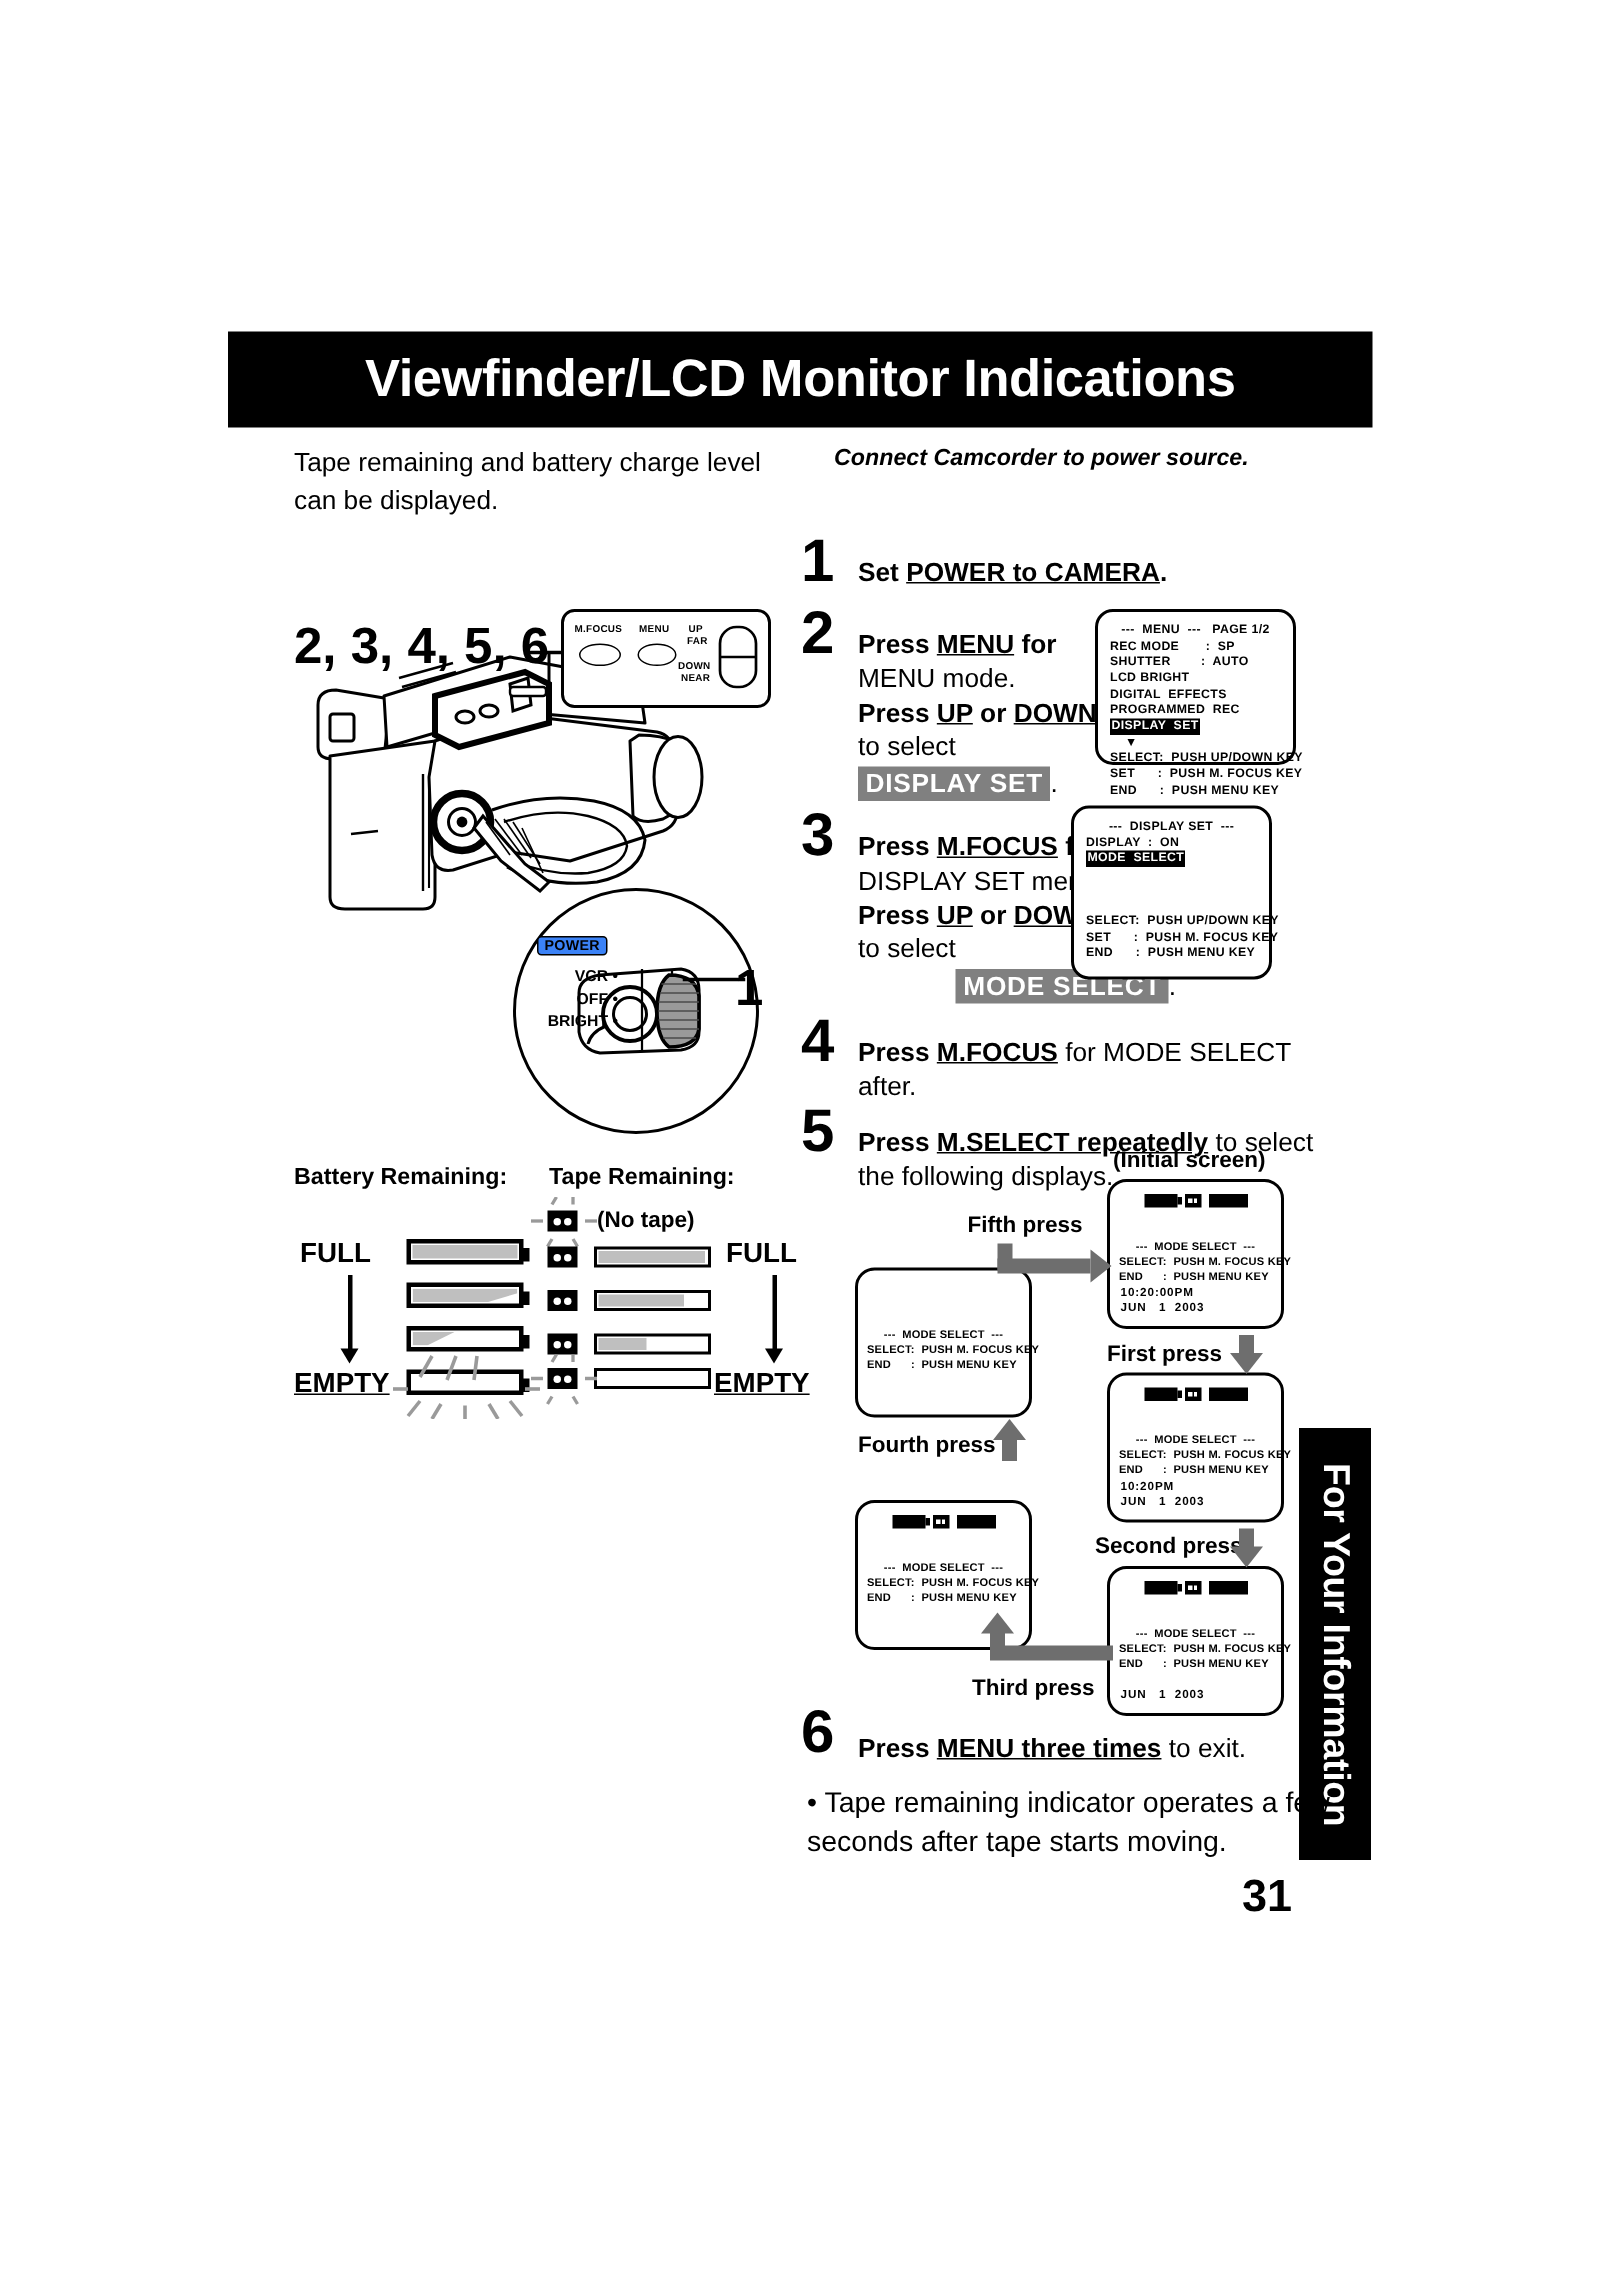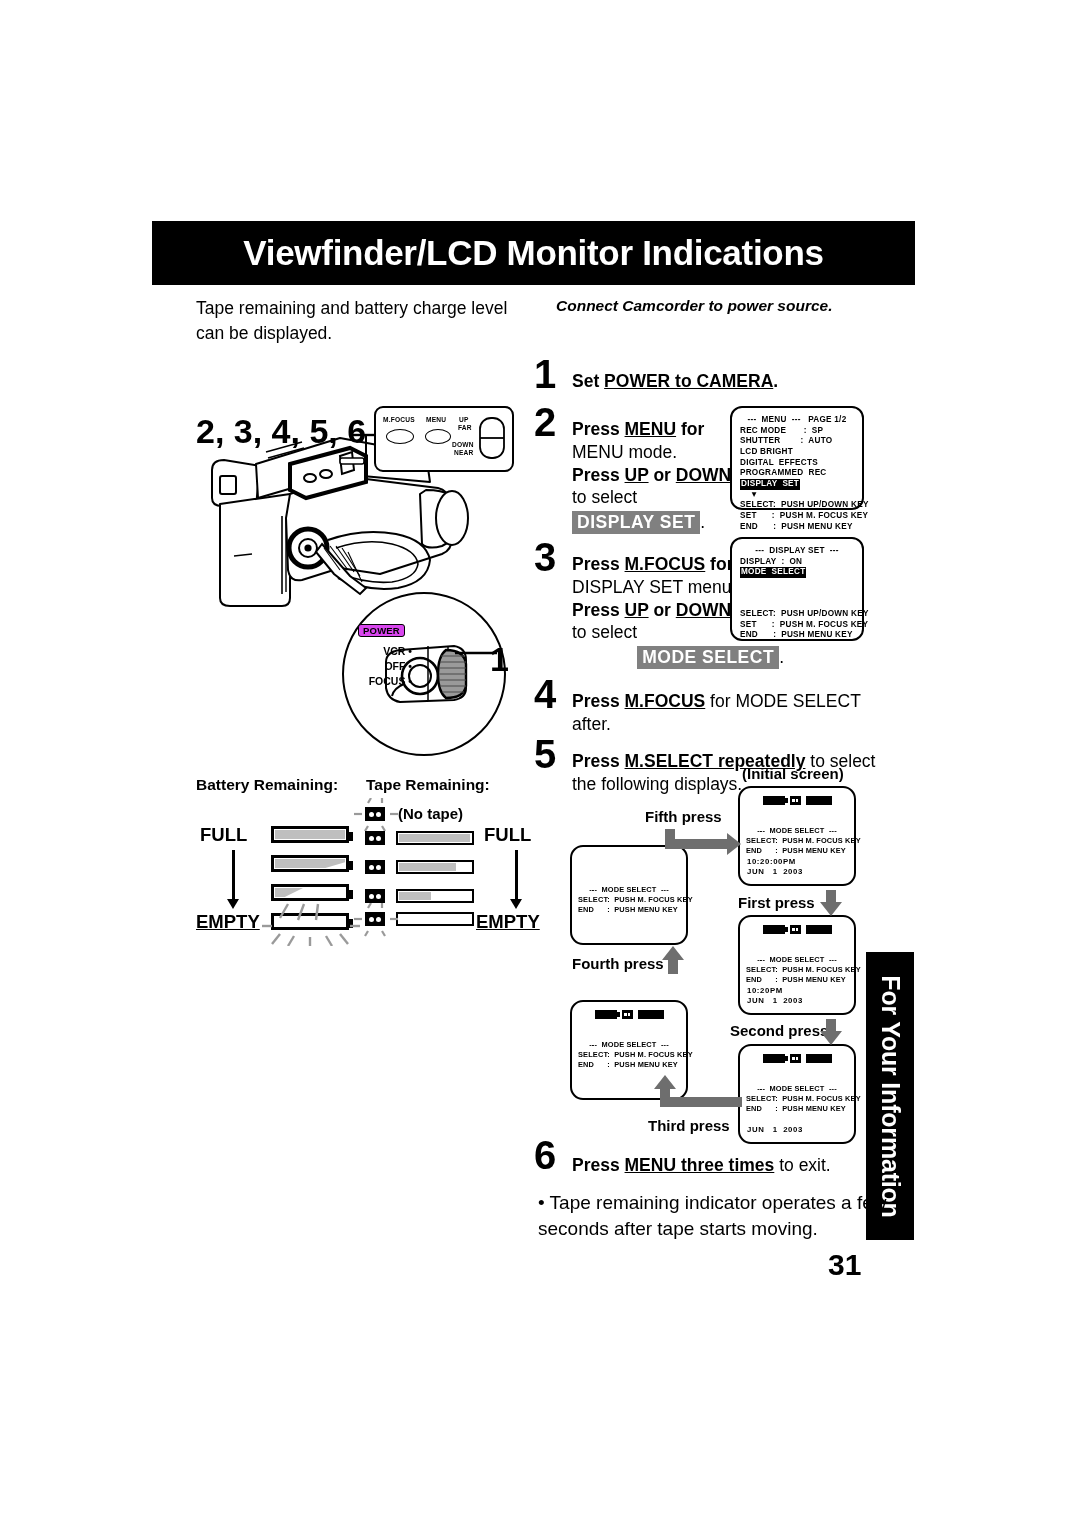--- a/index.html
+++ b/index.html
@@ -30,40 +30,40 @@
   .u{font-weight:bold;text-decoration:underline;}
   .inv{background:#808080;color:#fff;font-weight:bold;padding:1px 5px 2px 5px;
        letter-spacing:0.5px;}
 
   
   .lcd{position:absolute;border:2px solid #000;border-radius:12px;background:#fff;
        box-sizing:border-box;font-family:"Liberation Sans",sans-serif;}
   .lcd .ln{font-size:8.2px;line-height:1.30;letter-spacing:0.25px;white-space:pre;
            font-weight:bold;}
   #menu-screen{left:730px;top:406px;width:134px;height:104px;padding:7px 8px;}
-  #display-set-screen{left:730px;top:537px;width:134px;height:104px;padding:7px 8px;}
+  #display-set-screen{left:714px;top:537px;width:134px;height:116px;padding:7px 8px;}
   .lcd .hl{background:#000;color:#fff;display:inline-block;padding:0 1px;}
   .lcd .center{text-align:center;}
   .caret{font-size:7px;margin-left:10px;line-height:0.8;}
 
   
   .illus{position:absolute;left:190px;top:398px;width:340px;height:340px;}
   .callout-nums{position:absolute;left:196px;top:412px;font-size:34px;font-weight:bold;
                 letter-spacing:0px;}
 
   .btnbox{position:absolute;left:374px;top:406px;width:136px;height:62px;
           border:2px solid #000;border-radius:9px;background:#fff;}
   .btnbox .lbl{position:absolute;font-size:6.6px;font-weight:bold;letter-spacing:0.2px;}
   .btnbox .oval{position:absolute;border:1.6px solid #000;border-radius:50%;background:#fff;}
 
   .powercircle{position:absolute;left:342px;top:592px;width:160px;height:160px;
                border:2px solid #000;border-radius:50%;background:#fff;}
   .powertag{position:absolute;left:358px;top:624px;border:1.6px solid #000;
             border-radius:3px;padding:0px 4px;font-size:9.5px;font-weight:bold;
-            background:#d946ef;letter-spacing:0.2px;}
+            background:#3b82f6;letter-spacing:0.2px;}
   .pwlabels{position:absolute;left:352px;top:644px;font-size:10.5px;font-weight:bold;
             line-height:1.42;text-align:right;width:60px;}
   .one-callout{position:absolute;left:490px;top:640px;font-size:34px;font-weight:bold;}
 
   
   .remain{position:absolute;left:196px;top:776px;width:350px;}
   .remain .hd{font-size:15.5px;font-weight:bold;}
   .hd-batt{position:absolute;left:0px;top:0px;}
   .hd-tape{position:absolute;left:170px;top:0px;}
   .fullw{position:absolute;font-size:18.5px;font-weight:bold;text-align:center;}
@@ -306,21 +306,21 @@
       <path d="M97,82 L124,82"></path>
         <path d="M97,88 L124,88"></path>
         <path d="M98,94 L124,94"></path>
       <path d="M100,100 L122,100"></path>
     </g>
   </svg>
   <div class="powertag">POWER</div>
   <div class="pwlabels">
     <div>VCR •</div>
     <div>OFF •</div>
-    <div>FOCUS •</div>
+    <div>BRIGHT •</div>
   </div>
   <svg style="position:absolute;left:455px;top:648px;width:42px;height:10px;">
     <path d="M0,5 L42,5" stroke="#000" stroke-width="2.4" fill="none"></path>
   </svg>
   <div class="one-callout">1</div>
 
   <div class="remain">
     <div class="hd hd-batt">Battery Remaining:</div>
     <div class="hd hd-tape">Tape Remaining:</div>
   </div>

